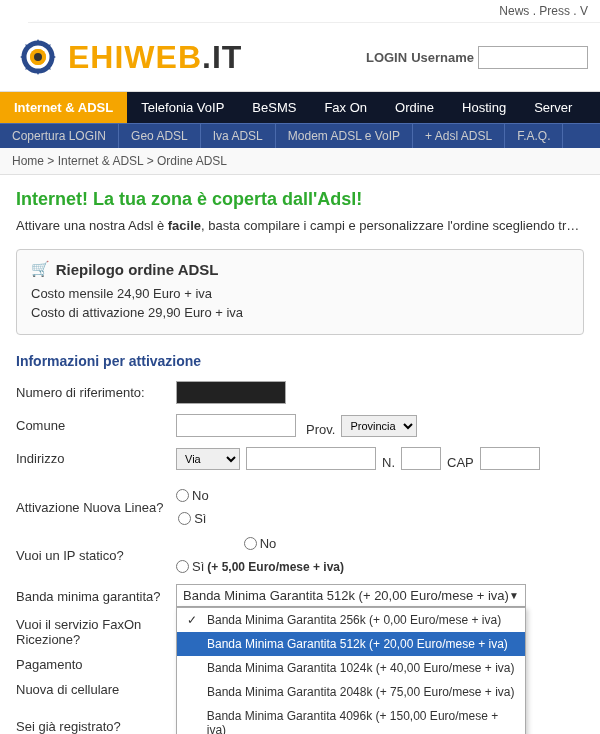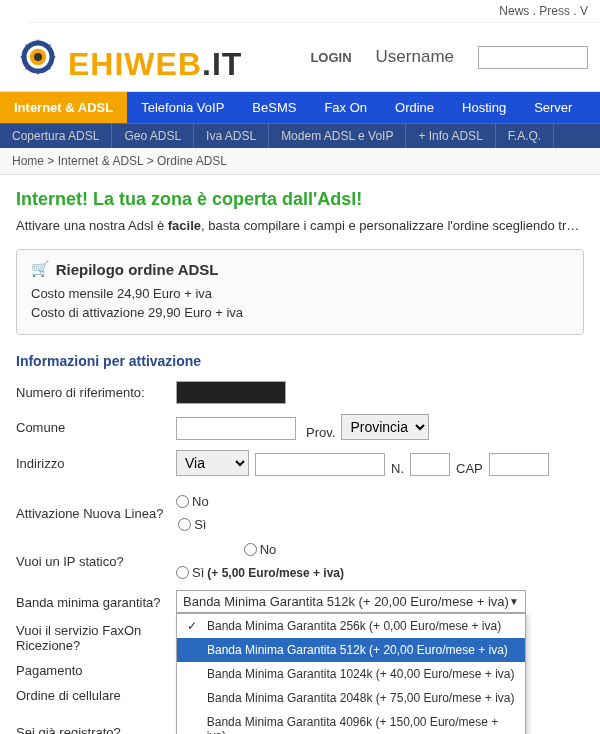--- a/index.html
+++ b/index.html
@@ -19,55 +19,55 @@
     
     .header {
       display: flex;
       align-items: center;
       padding: 8px 12px;
       background: #fff;
       border-bottom: 1px solid #ddd;
     }
     .logo-area {
       display: flex;
-      align-items: flex-end;
+      align-items: center;
       flex: 1;
     }
     .logo-gear {
       width: 52px;
       height: 52px;
       margin-right: 4px;
     }
     .logo-text {
       font-size: 32px;
       font-weight: bold;
       color: #f5a500;
       letter-spacing: 1px;
     }
     .logo-text span { color: #333; }
     .login-area {
       display: flex;
       align-items: center;
-      gap: 24px;
+      gap: 4px;
     }
     .login-label {
       font-weight: bold;
       color: #555;
       font-size: 13px;
     }
     .login-input {
       border: 1px solid #aaa;
       padding: 3px 6px;
       font-size: 13px;
       width: 110px;
     }
 
     
     .main-nav {
-      background: #1d4ed8;
+      background: #0f172a;
       display: flex;
       align-items: stretch;
     }
     .main-nav a {
       color: #fff;
       text-decoration: none;
       padding: 8px 14px;
       font-size: 13px;
       display: block;
     }
@@ -183,21 +183,21 @@
       color: #222;
     }
     .text-input-comune { width: 120px; }
     .text-input-indirizzo { width: 130px; }
     .text-input-n { width: 40px; }
     .text-input-cap { width: 60px; }
 
     select.form-select {
       border: 1px solid #aaa;
       padding: 3px 4px;
-      font-size: 14px;
+      font-size: 11px;
     }
 
     
     .radio-group {
       display: flex;
       align-items: center;
       gap: 8px;
       flex-direction: column;
     }
     .radio-label {
@@ -285,41 +285,41 @@
         <circle r="8" fill="#f5a500"></circle>
         <circle r="4" fill="#333"></circle>
       </g>
     </svg>
     <div class="logo-text">
       EHIWEB<span>.IT</span>
     </div>
   </div>
   <div class="login-area">
     <span class="login-label">LOGIN</span>
-    <span style="color:#555;font-size:17px;">Username</span>
+    <span style="color:#555;font-size:13px;font-weight:bold;">Username</span>
     <input class="login-input" type="text" style="">
   </div>
 </div>
 
 <nav class="main-nav">
   <a href="#" class="active">Internet &amp; ADSL</a>
   <a href="#">Telefonia VoIP</a>
   <a href="#">BeSMS</a>
   <a href="#">Fax On</a>
   <a href="#">Ordine</a>
   <a href="#">Hosting</a>
   <a href="#">Server</a>
 </nav>
 
 <nav class="sub-nav">
-  <a href="#">Copertura ADSL</a>
+  <a href="#">Copertura LOGIN</a>
   <a href="#">Geo ADSL</a>
   <a href="#">Iva ADSL</a>
   <a href="#">Modem ADSL e VoIP</a>
-  <a href="#">+ Info ADSL</a>
+  <a href="#">+ Adsl ADSL</a>
   <a href="#">F.A.Q.</a>
 </nav>
 
 <div class="breadcrumb">Home &gt; Internet &amp; ADSL &gt; Ordine ADSL</div>
 
 <div class="content">
 
   <div class="success-title">Internet! La tua zona è coperta dall'Adsl!</div>
 
   <p class="intro-text">
@@ -427,21 +427,21 @@
     <div class="radio-group">
     </div>
   </div>
 
   <div class="form-row">
     <span class="form-label">Pagamento</span>
     <div></div>
   </div>
 
   <div class="form-row">
-    <span class="form-label">Ordine di cellulare</span>
+    <span class="form-label">Nuova di cellulare</span>
     <div></div>
   </div>
 
   <div class="form-row">
     <span class="form-label">Sei già registrato?</span>
     <div class="radio-group">
       <label class="radio-label">
         <input type="radio" name="registrato" value="no" style=""> No
       </label>
       <label class="radio-label">

